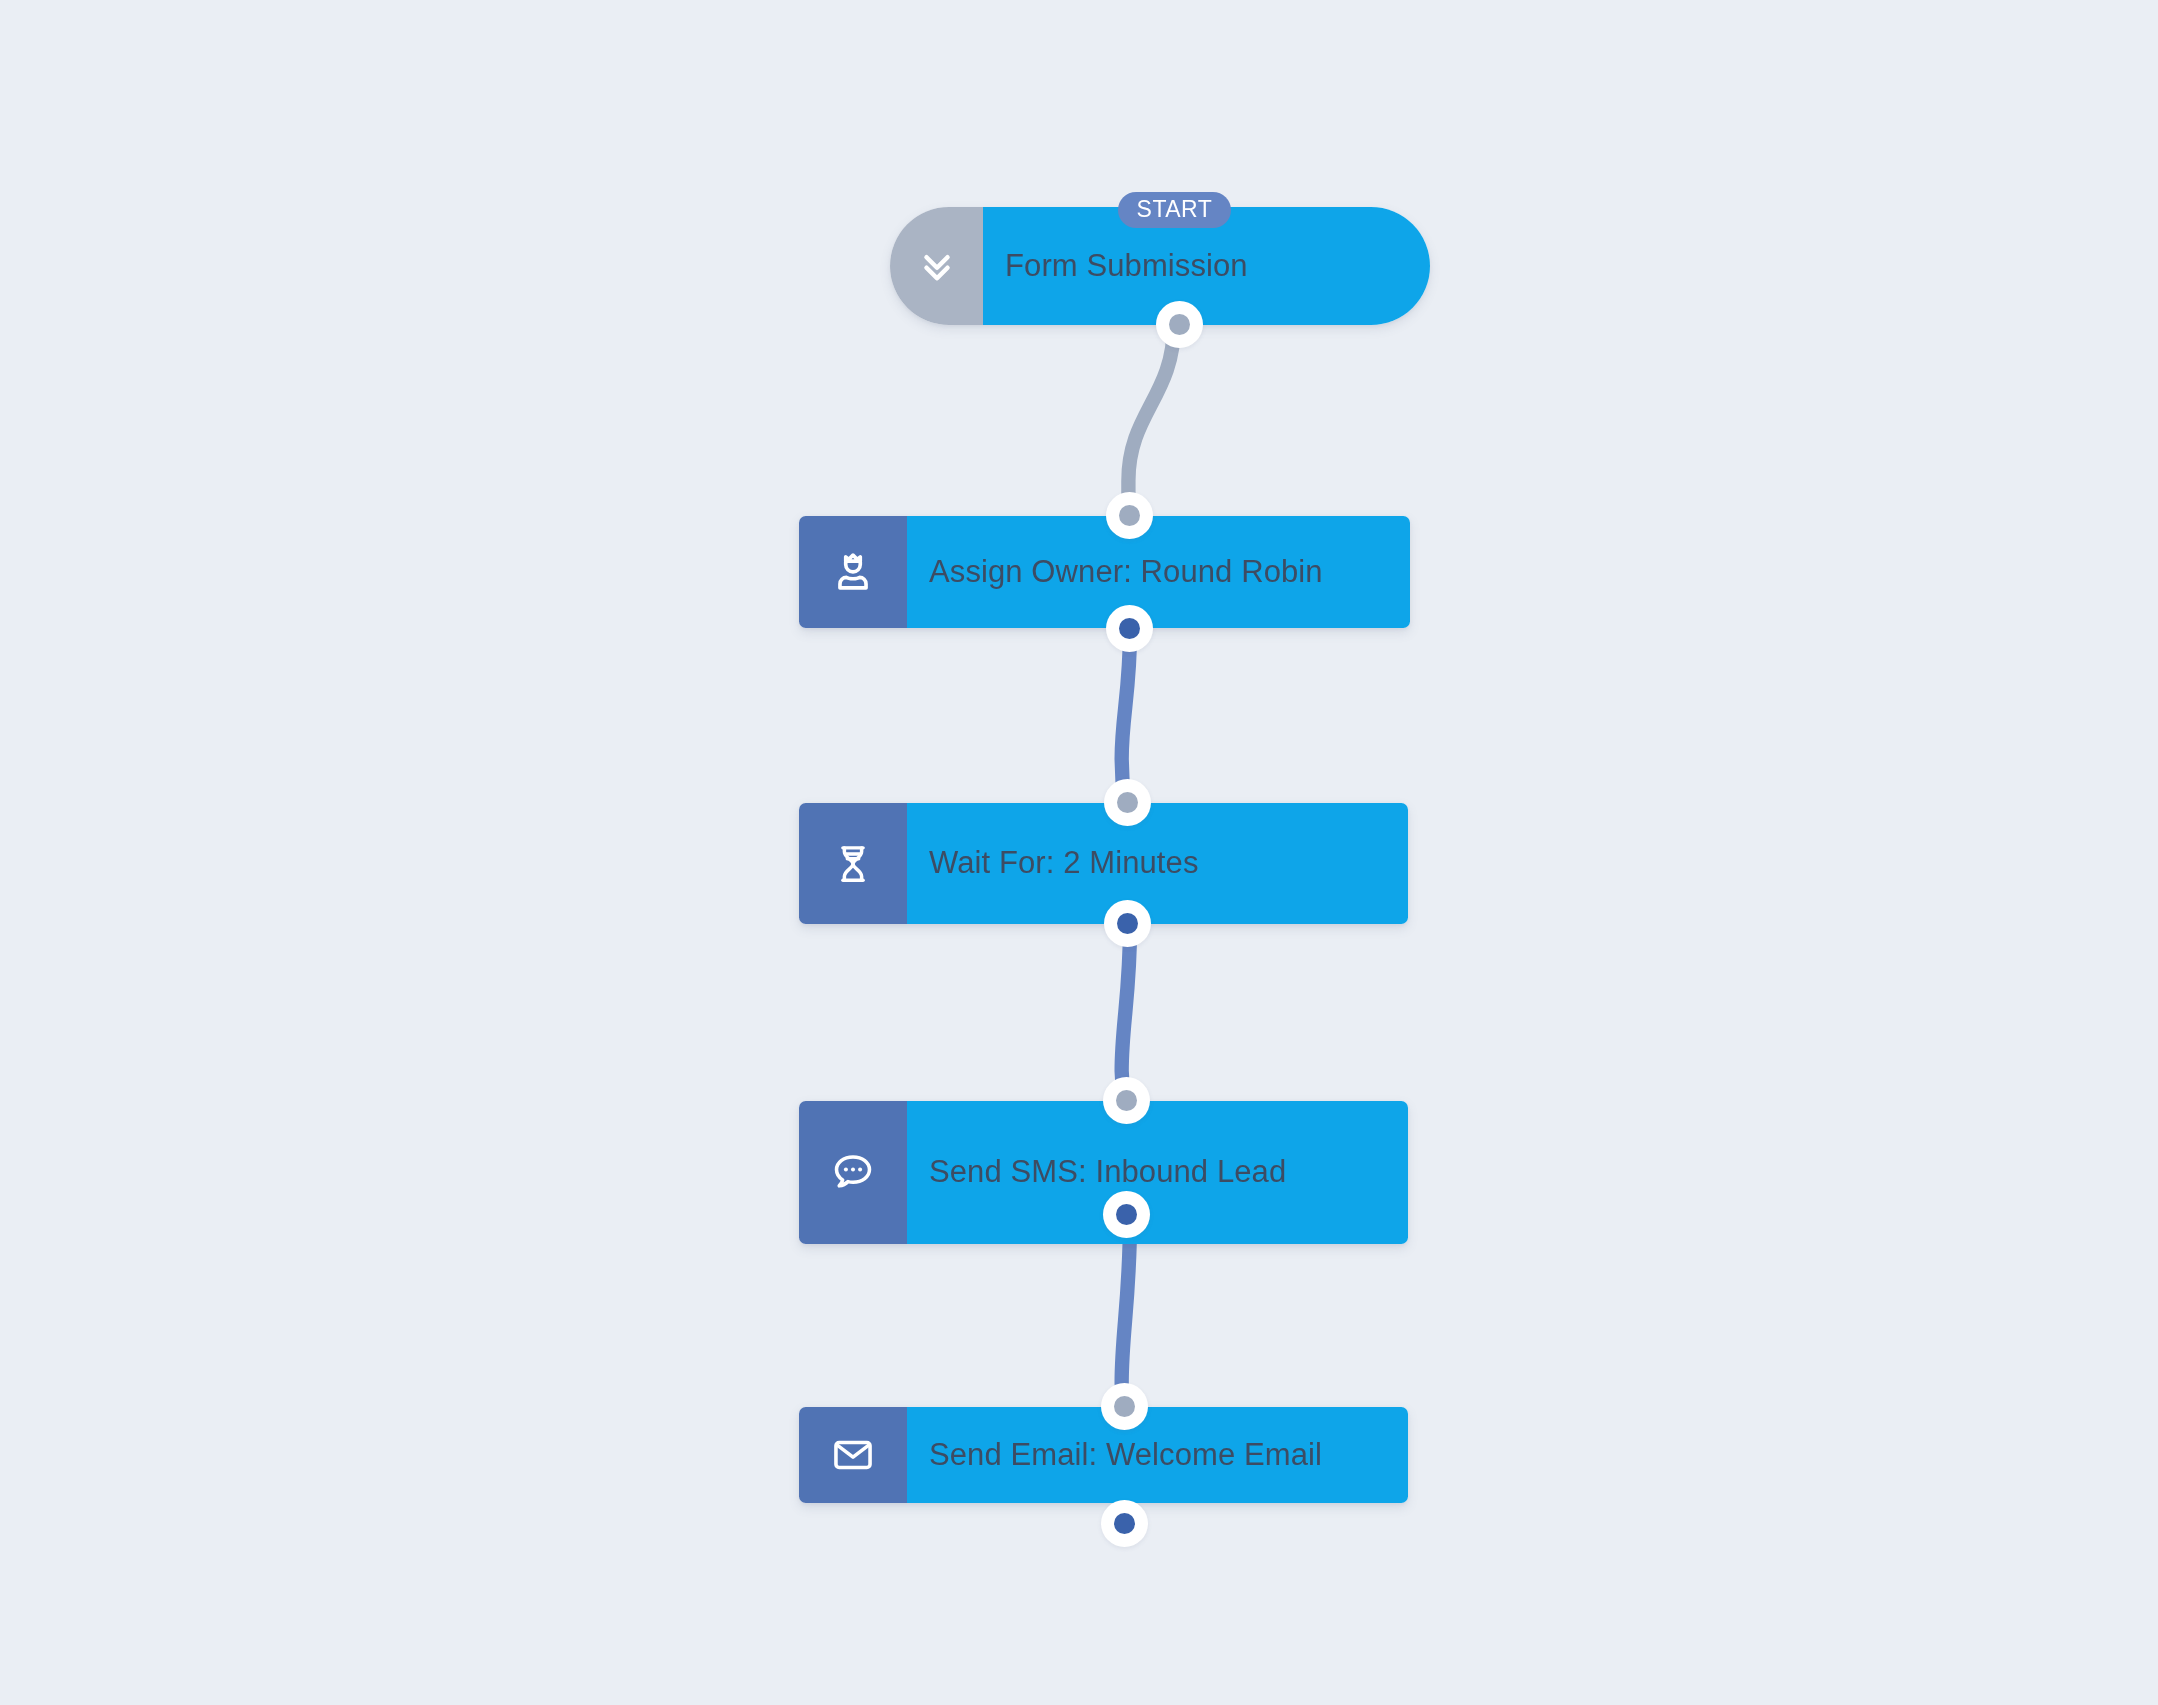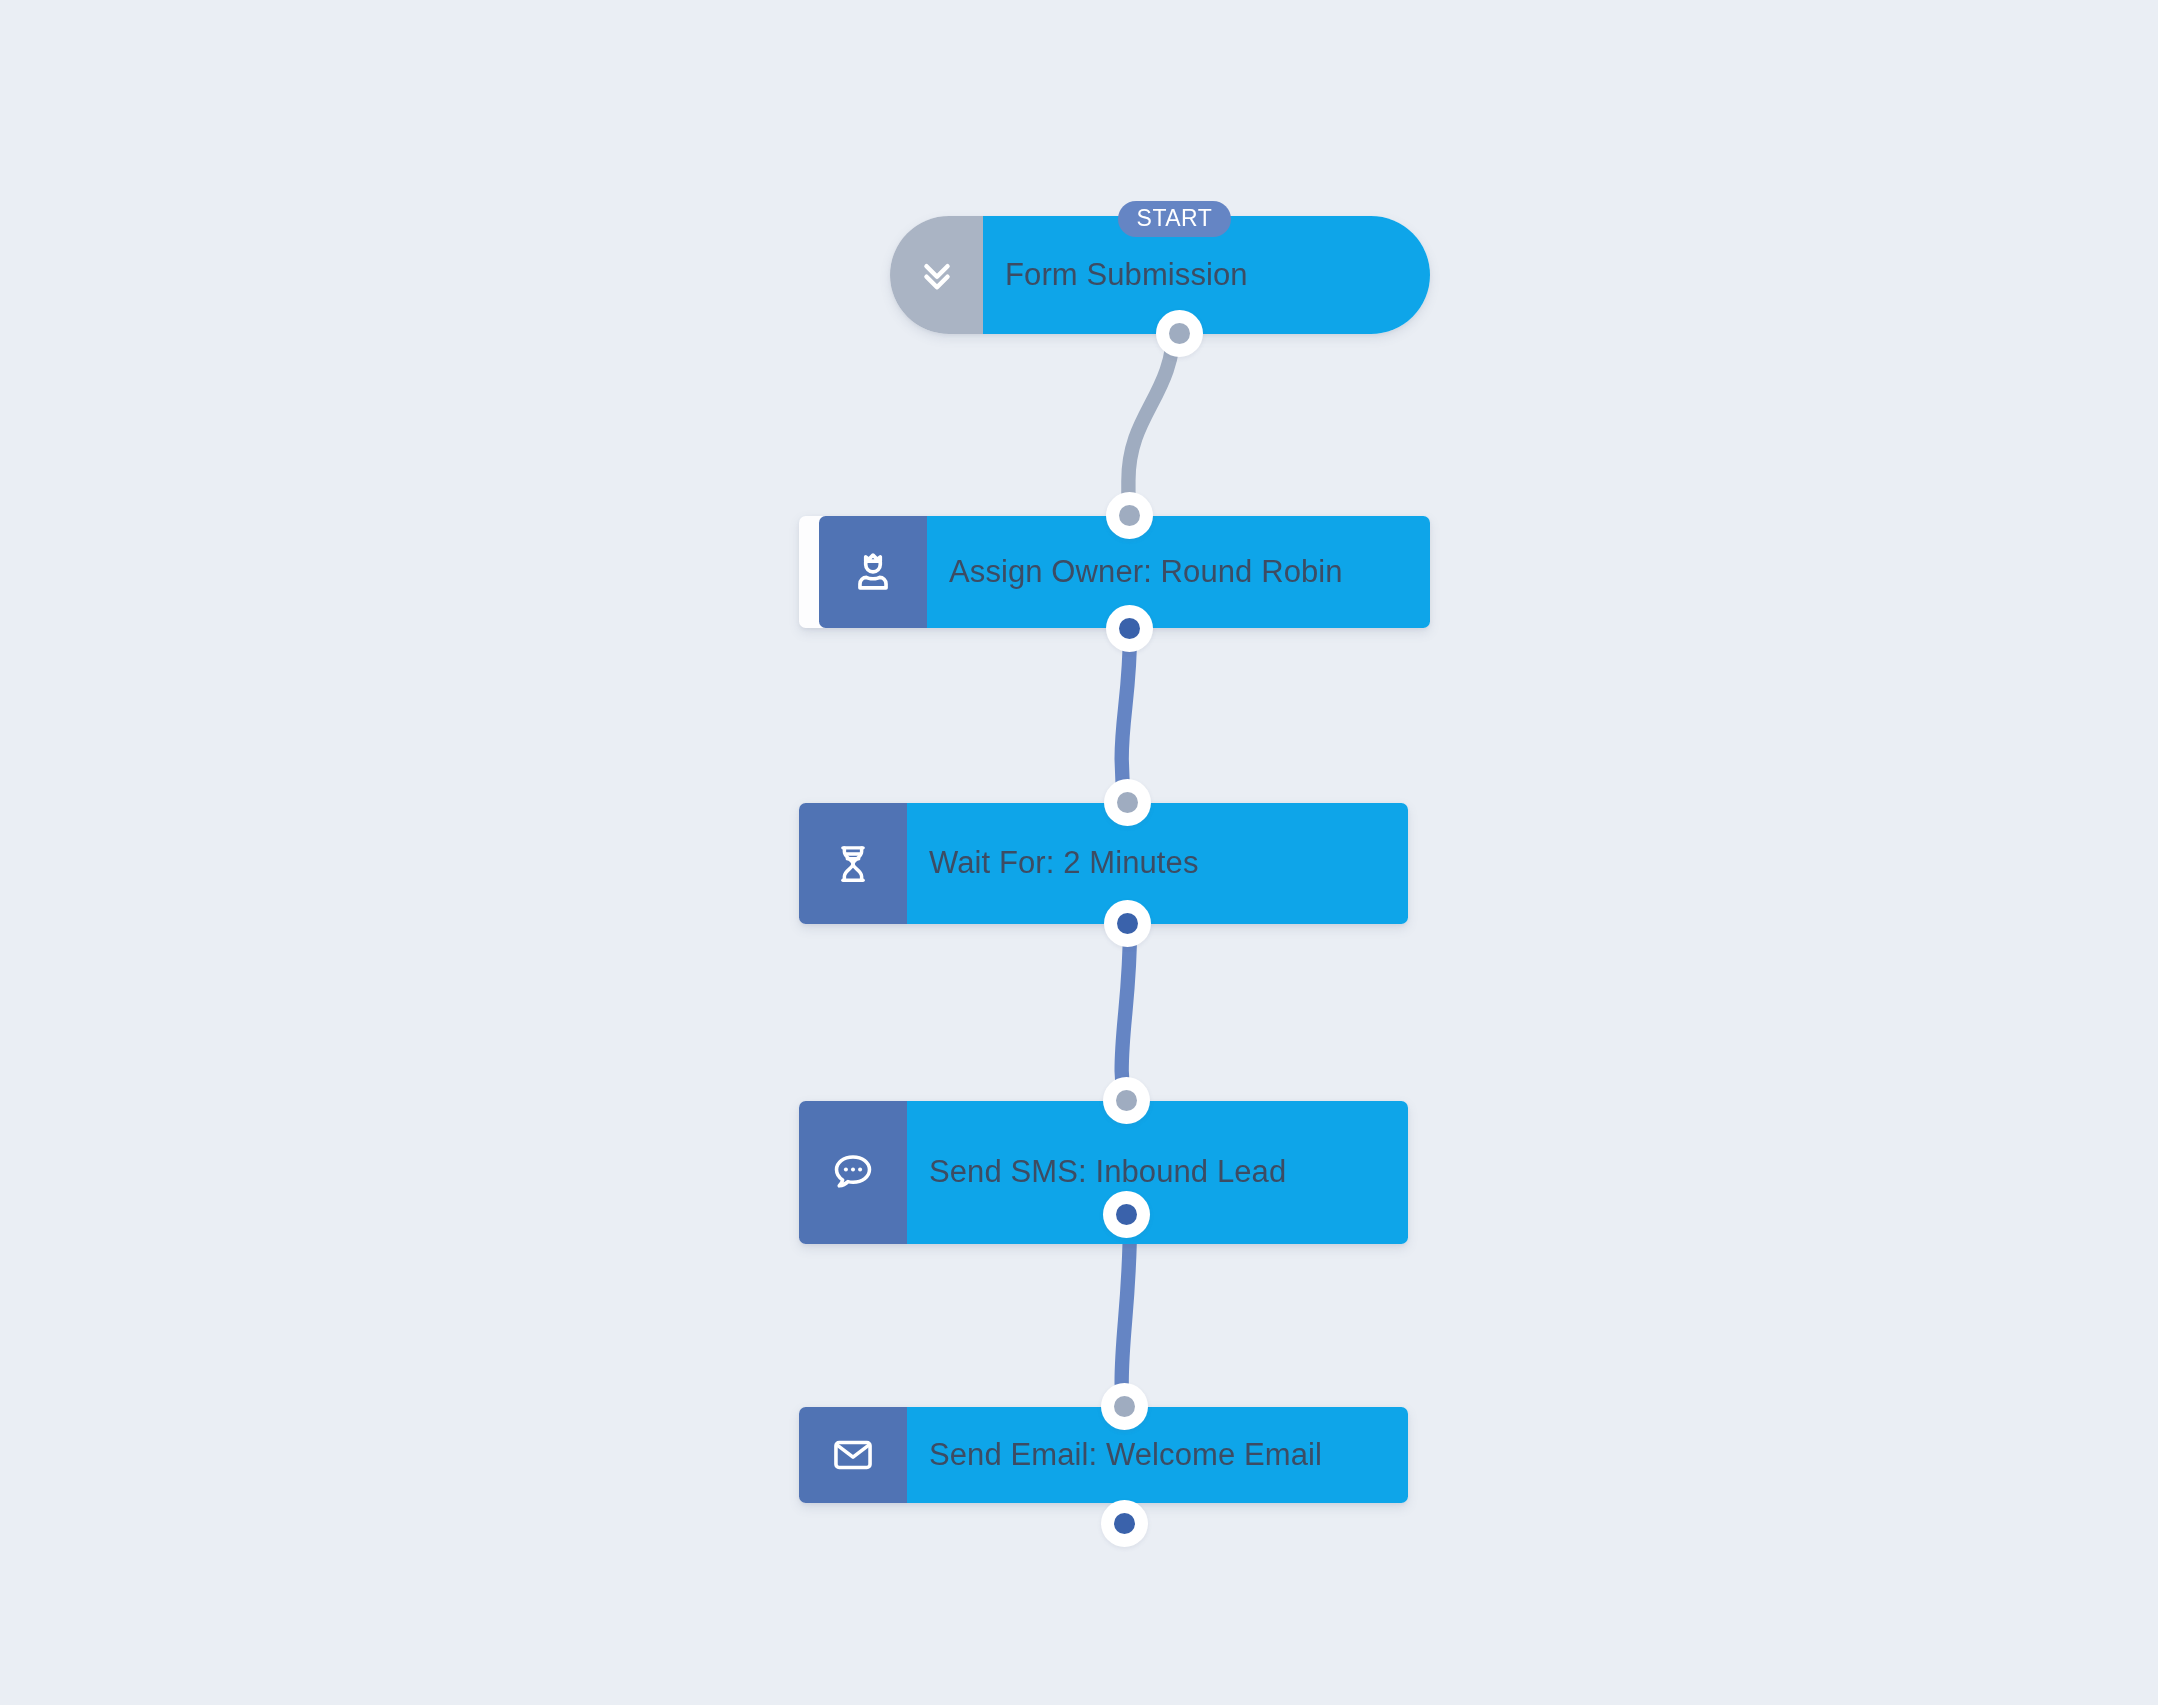--- a/index.html
+++ b/index.html
@@ -137,37 +137,37 @@
 
 <div id="canvas">
 
   <svg id="edges" viewBox="0 0 2560 2022" width="2159" height="1705" xmlns="http://www.w3.org/2000/svg">
     <path d="M 1392,385 C 1392,470 1338,490 1338,570 L 1338,612" stroke="#9facc0" stroke-width="17" fill="none" stroke-linecap="round"></path>
     <path d="M 1340,745 C 1340,820 1330,850 1330,900 L 1332,952" stroke="#6585c4" stroke-width="17" fill="none" stroke-linecap="round"></path>
     <path d="M 1340,1095 C 1340,1180 1330,1215 1330,1270 L 1332,1305" stroke="#6585c4" stroke-width="17" fill="none" stroke-linecap="round"></path>
     <path d="M 1340,1440 C 1340,1540 1330,1580 1330,1640 L 1332,1668" stroke="#6585c4" stroke-width="17" fill="none" stroke-linecap="round"></path>
   </svg>
 
-  <div class="node trigger" style="left:890px; top:216px; width:540px; height:118px;text-align:center;">
+  <div class="node trigger" style="left:890px; top:207px; width:540px; height:118px;text-align:center;">
     <div class="start-badge">START</div>
     <div class="icon-block">
       <span>
         <svg class="icon-svg" width="42" height="42" viewBox="0 0 24 24" fill="none" stroke="#ffffff" stroke-width="2.6" stroke-linecap="round" stroke-linejoin="round">
           <polyline points="6,7 12,13 18,7"></polyline>
           <polyline points="6,13 12,19 18,13"></polyline>
         </svg>
       </span>
     </div>
     <div class="node-body">
       <span class="node-label">Form Submission</span>
     </div>
     <div class="port out muted" style="left:266px; top:94px;"></div>
   </div>
 
-  <div class="node action" style="left:799px; top:516px; width:611px; height:112px;padding-left:20px;">
+  <div class="node action" style="left:799px; top:516px; width:611px; height:112px;">
     <div class="icon-block">
       <span>
         <svg class="icon-svg" width="46" height="46" viewBox="0 0 24 24" fill="none" stroke="#ffffff" stroke-width="1.9" stroke-linecap="round" stroke-linejoin="round">
           <path d="M8.2 6.3 V4.1 l1.6 1.3 L12 3.2 l2.2 2.2 1.6 -1.3 V6.3 z"></path>
           <path d="M8.2 6.6 v1.5 a3.8 3.8 0 0 0 7.6 0 V6.6"></path>
           <path d="M5.2 20.3 v-2.1 a3.4 3.4 0 0 1 3.4 -3.4 c1.2 .95 5.6 .95 6.8 0 a3.4 3.4 0 0 1 3.4 3.4 v2.1 z"></path>
         </svg>
       </span>
     </div>
     <div class="node-body">

